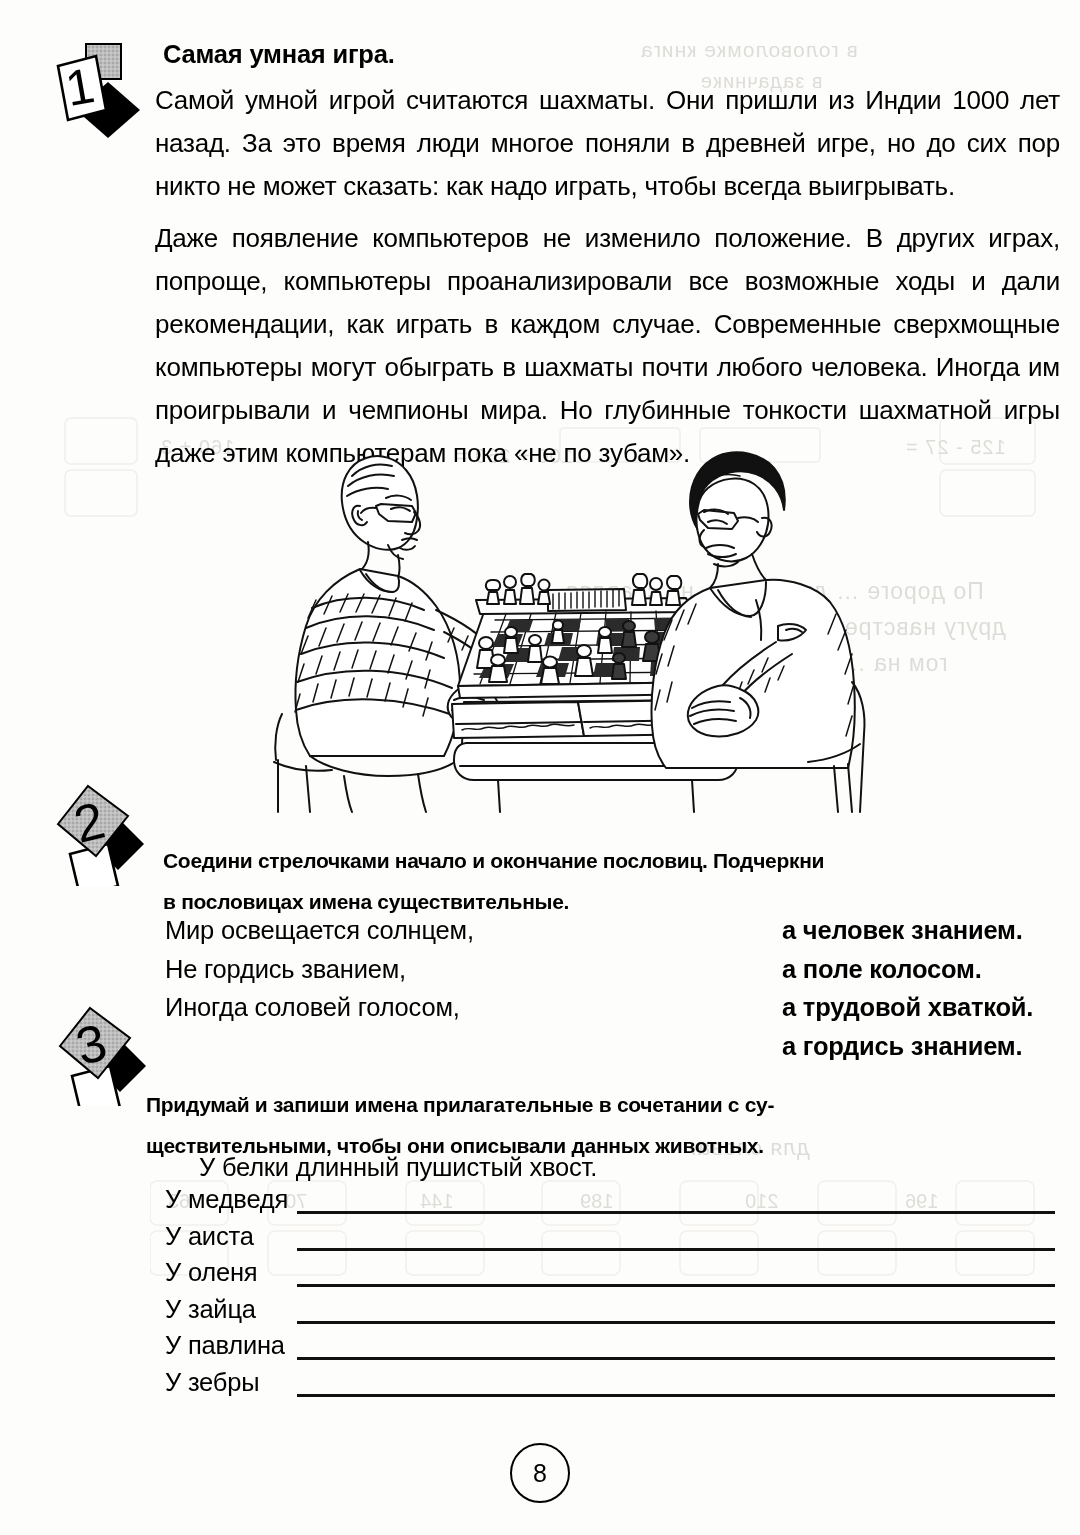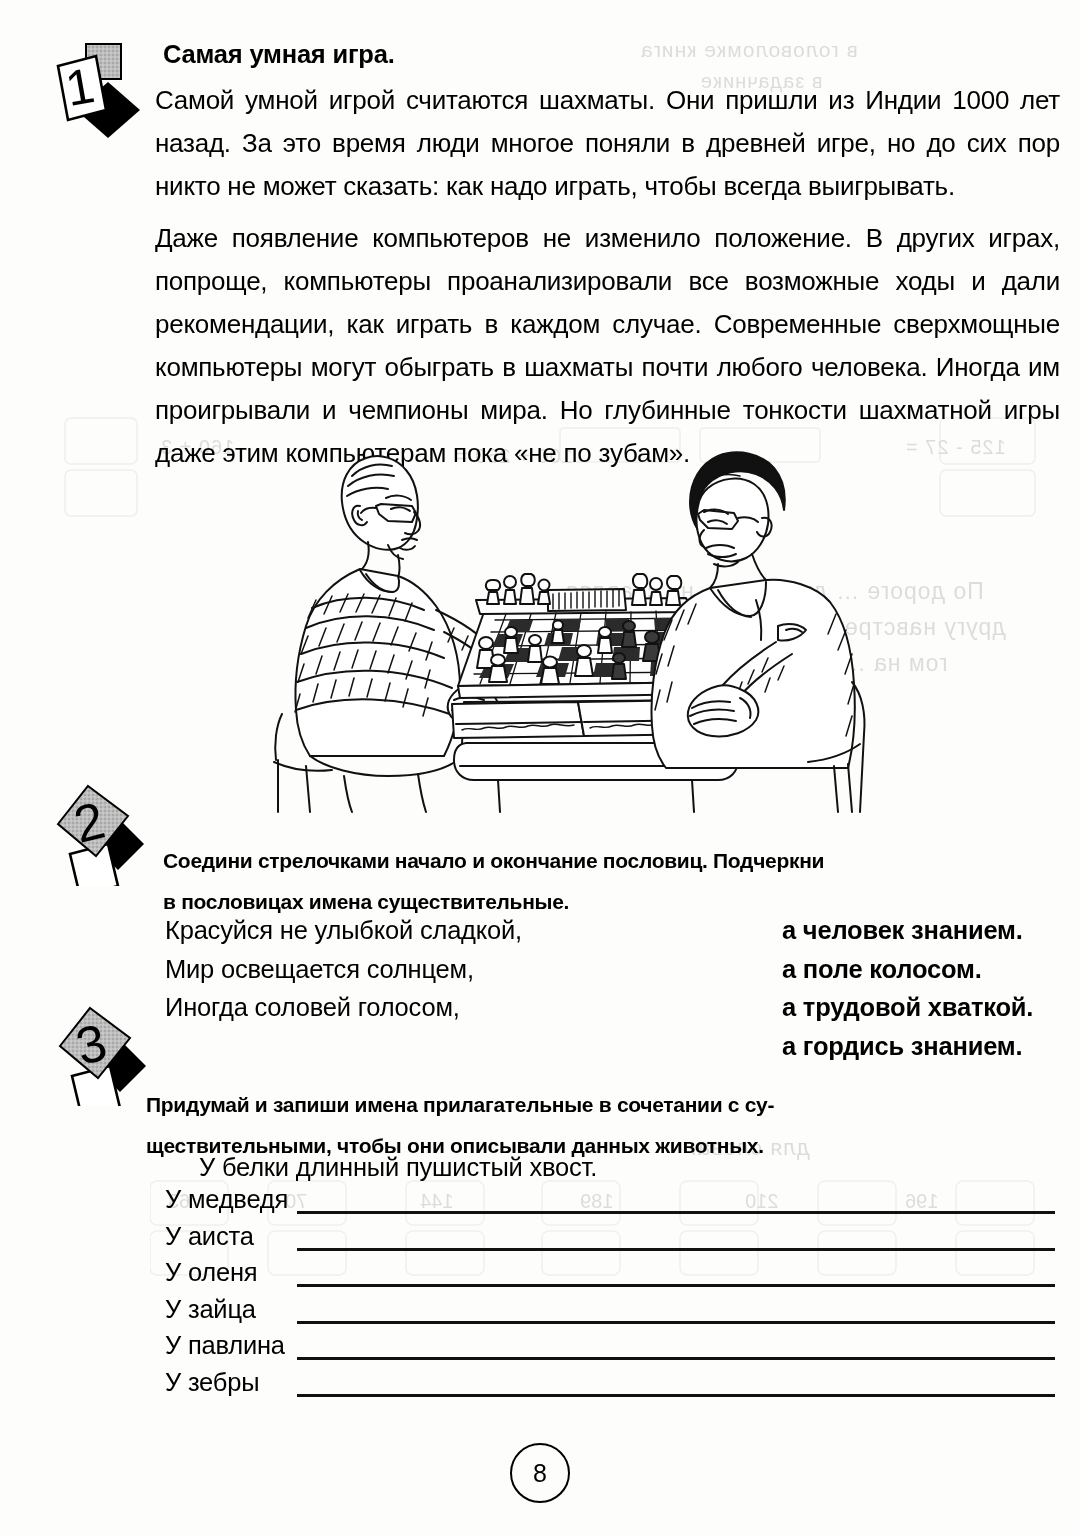--- a/index.html
+++ b/index.html
@@ -499,22 +499,22 @@
       <text x="40" y="58" font-family="Liberation Sans, sans-serif" font-size="52" text-anchor="middle" fill="#000" transform="rotate(-14 40 52)">2</text>
     </svg>
   </div>
 
   <div class="taskhead" style="left:163px;top:840px;width:900px;">
     <div>Соедини стрелочками начало и окончание пословиц. Подчеркни</div>
     <div>в пословицах имена существительные.</div>
   </div>
 
   <div class="prov-left" style="top:911px;">
-    <div>Красуйся не улыбкой сладкой,</div>
     <div>Мир освещается солнцем,</div>
+    <div>Не гордись званием,</div>
     <div>Иногда соловей голосом,</div>
   </div>
 
   <div class="prov-right" style="top:911px;font-weight:bold;">
     <div>а человек знанием.</div>
     <div>а поле колосом.</div>
     <div>а трудовой хваткой.</div>
     <div>а гордись знанием.</div>
   </div>
 

